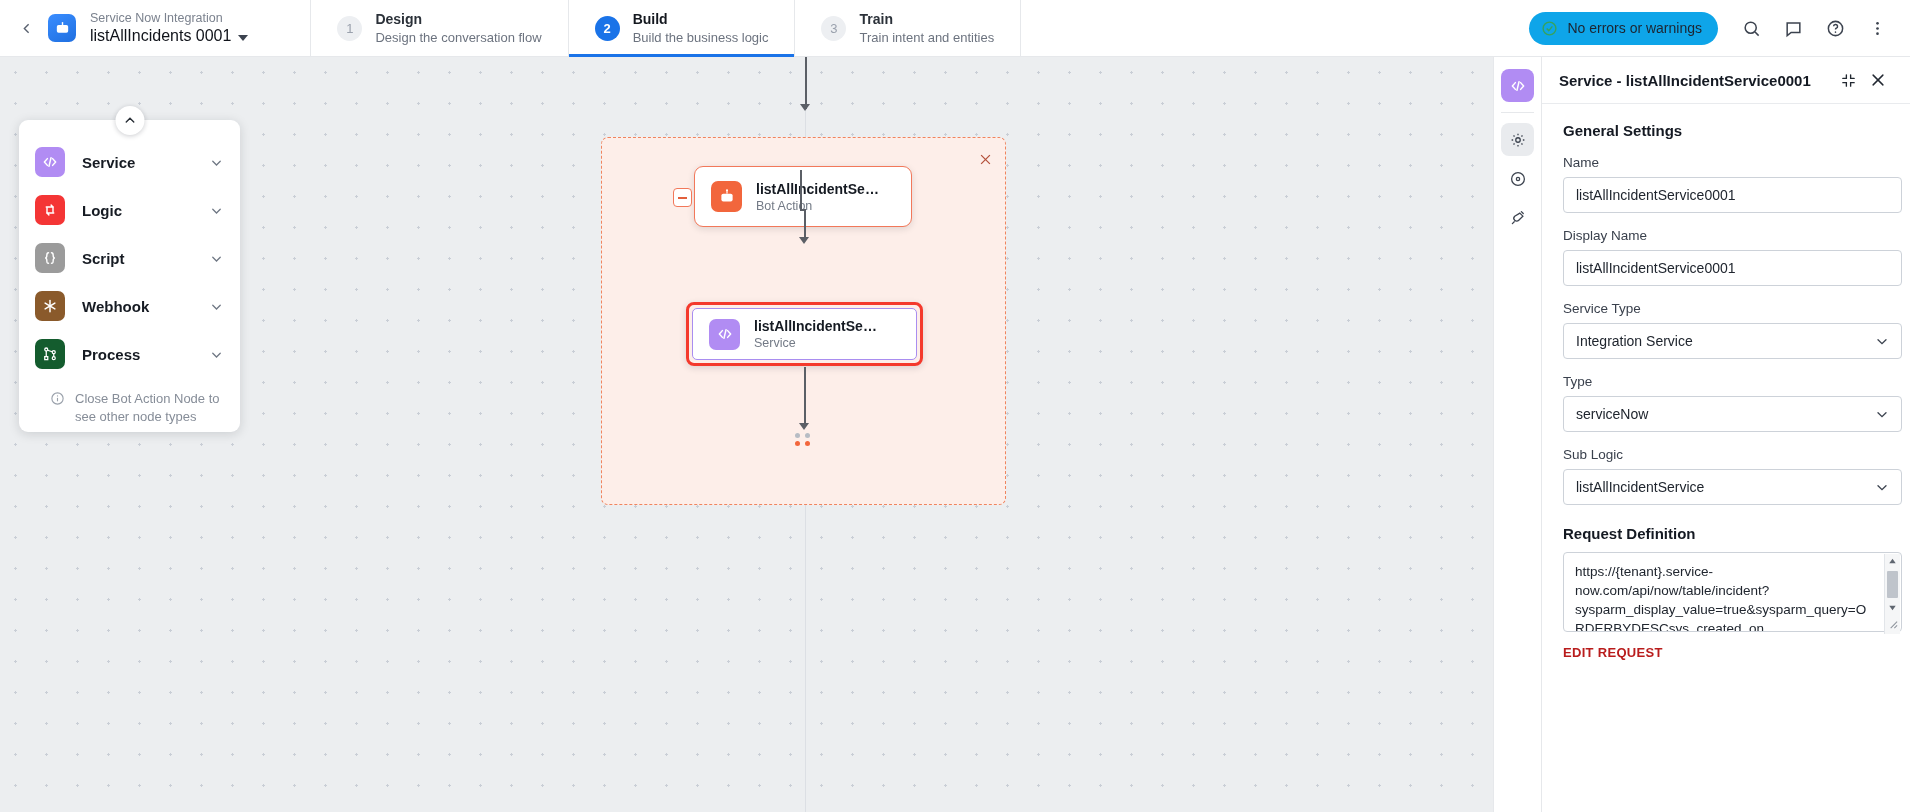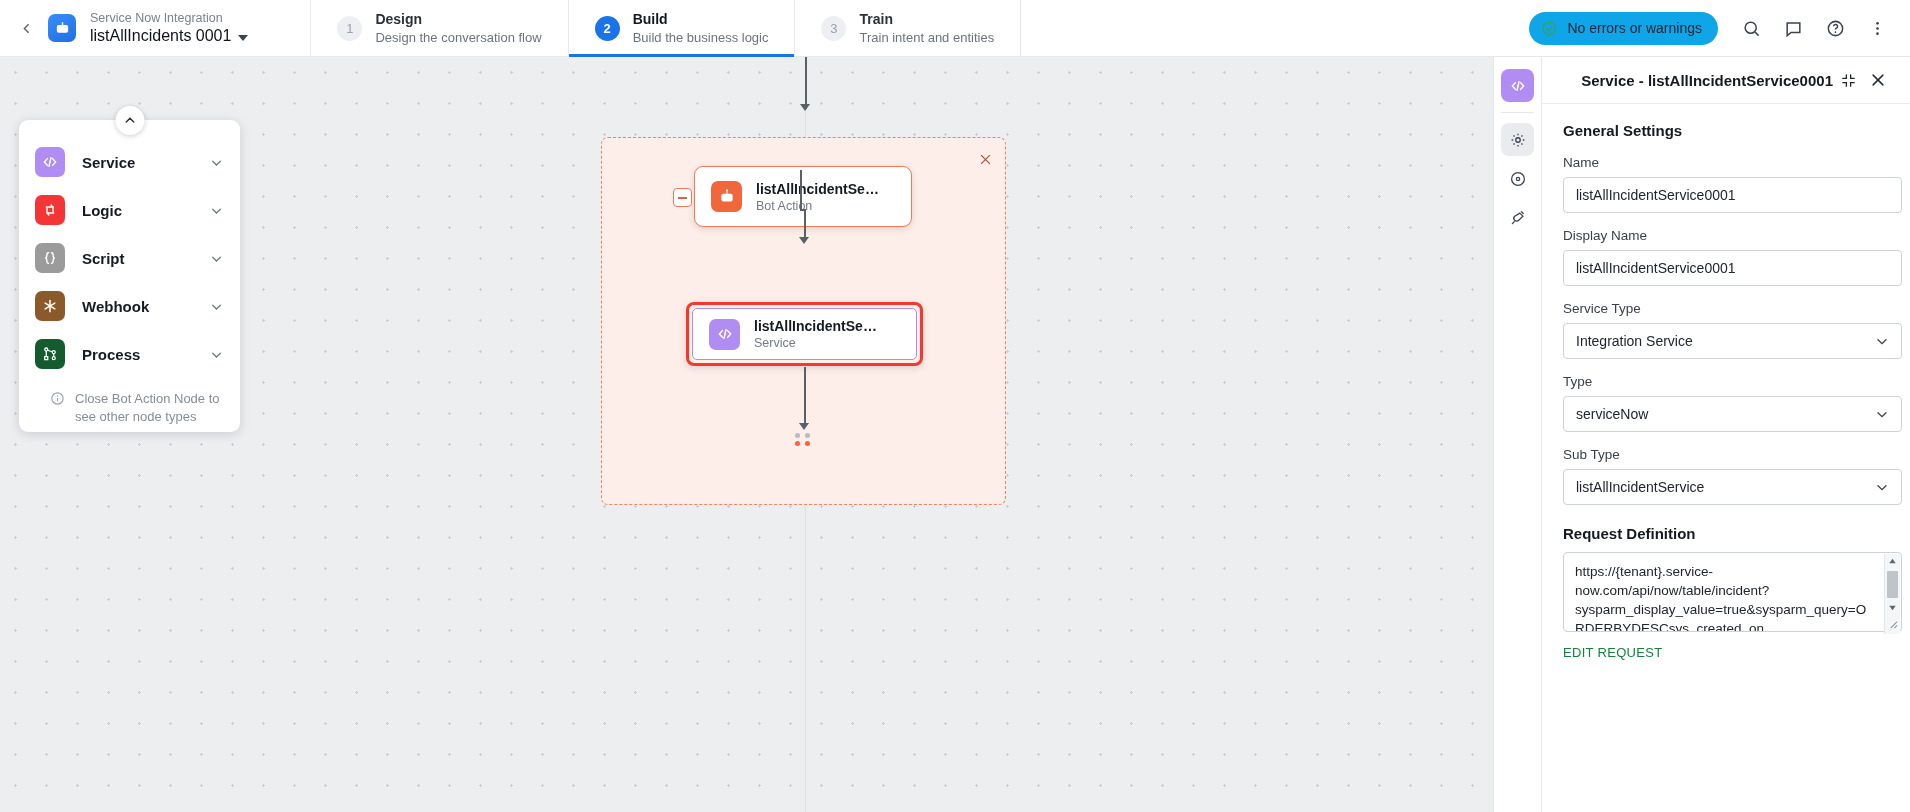--- a/index.html
+++ b/index.html
@@ -190,21 +190,21 @@
   .rail-sep { width: 33px; height: 1px; background: #e6e8eb; margin: 4px 0; }
 
   .panel {
     position: absolute; top: 57px; right: 0; width: 368px; height: 755px;
     background: #fff; z-index: 30; display: flex; flex-direction: column;
   }
   .panel-head {
     height: 47px; display: flex; align-items: center; padding: 0 17px;
     border-bottom: 1px solid #e9ebee; flex: none;
   }
-  .panel-title { font-size: 15px; font-weight: bold; color: #141922; flex: 1; text-align: right; }
+  .panel-title { font-size: 15px; font-weight: bold; color: #141922; flex: 1; }
   .panel-head .icon-btn { width: 30px; height: 30px; }
   .panel-body { flex: 1; overflow: hidden; padding: 18px 8px 0 21px; }
   .sec-title { font-size: 15px; font-weight: bold; color: #141922; margin-bottom: 16px; }
   .field { margin-bottom: 15px; }
   .f-label { font-size: 13.5px; color: #3a414d; margin-bottom: 7px; }
   .f-input {
     width: 100%; height: 36px; border: 1px solid #cdd2d9; border-radius: 4px;
     padding: 0 12px; font-size: 14px; color: #20262f;
     font-family: "Liberation Sans", sans-serif; background: #fff; outline: none;
   }
@@ -224,22 +224,22 @@
   }
   .ta-scroll {
     position: absolute; right: 2px; top: 2px; bottom: 2px; width: 16px;
     background: #f5f6f7; border-left: 1px solid #e2e5e9;
     display: flex; flex-direction: column; align-items: center;
   }
   .ta-arrow { color: #5f6670; height: 16px; display: flex; align-items: center; justify-content: center; cursor: pointer; }
   .ta-thumb { width: 11px; height: 28px; background: #bfc4cb; border-radius: 1px; margin: 2px 0; }
   .ta-grip { margin-top: auto; color: #8b919a; padding-bottom: 1px; }
   .edit-link {
-    font-size: 13px; color: #15803d; letter-spacing: .3px;
-    margin-top: 9px; cursor: pointer; display: inline-block;
+    font-size: 13px; color: #b91c1c; letter-spacing: .3px;
+    margin-top: 9px; cursor: pointer; display: inline-block; font-weight: bold;
   }
 </style>
 </head>
 <body>
 
 <div class="topbar">
   <div class="back-btn">
     <svg width="17" height="17" viewBox="0 0 24 24" fill="none" stroke="currentColor" stroke-width="2">
       <polyline points="15 18 9 12 15 6"></polyline>
     </svg>
@@ -564,21 +564,21 @@
         <span>serviceNow</span>
         <span class="chev">
           <svg width="16" height="16" viewBox="0 0 24 24" fill="none" stroke="currentColor" stroke-width="2" stroke-linecap="round">
               <polyline points="6 10 12 16 18 10"></polyline>
             </svg>
         </span>
       </div>
     </div>
 
     <div class="field">
-      <div class="f-label">Sub Type</div>
+      <div class="f-label">Sub Logic</div>
       <div class="f-select">
         <span>listAllIncidentService</span>
         <span class="chev">
           <svg width="16" height="16" viewBox="0 0 24 24" fill="none" stroke="currentColor" stroke-width="2" stroke-linecap="round">
               <polyline points="6 10 12 16 18 10"></polyline>
             </svg>
         </span>
       </div>
     </div>
 

